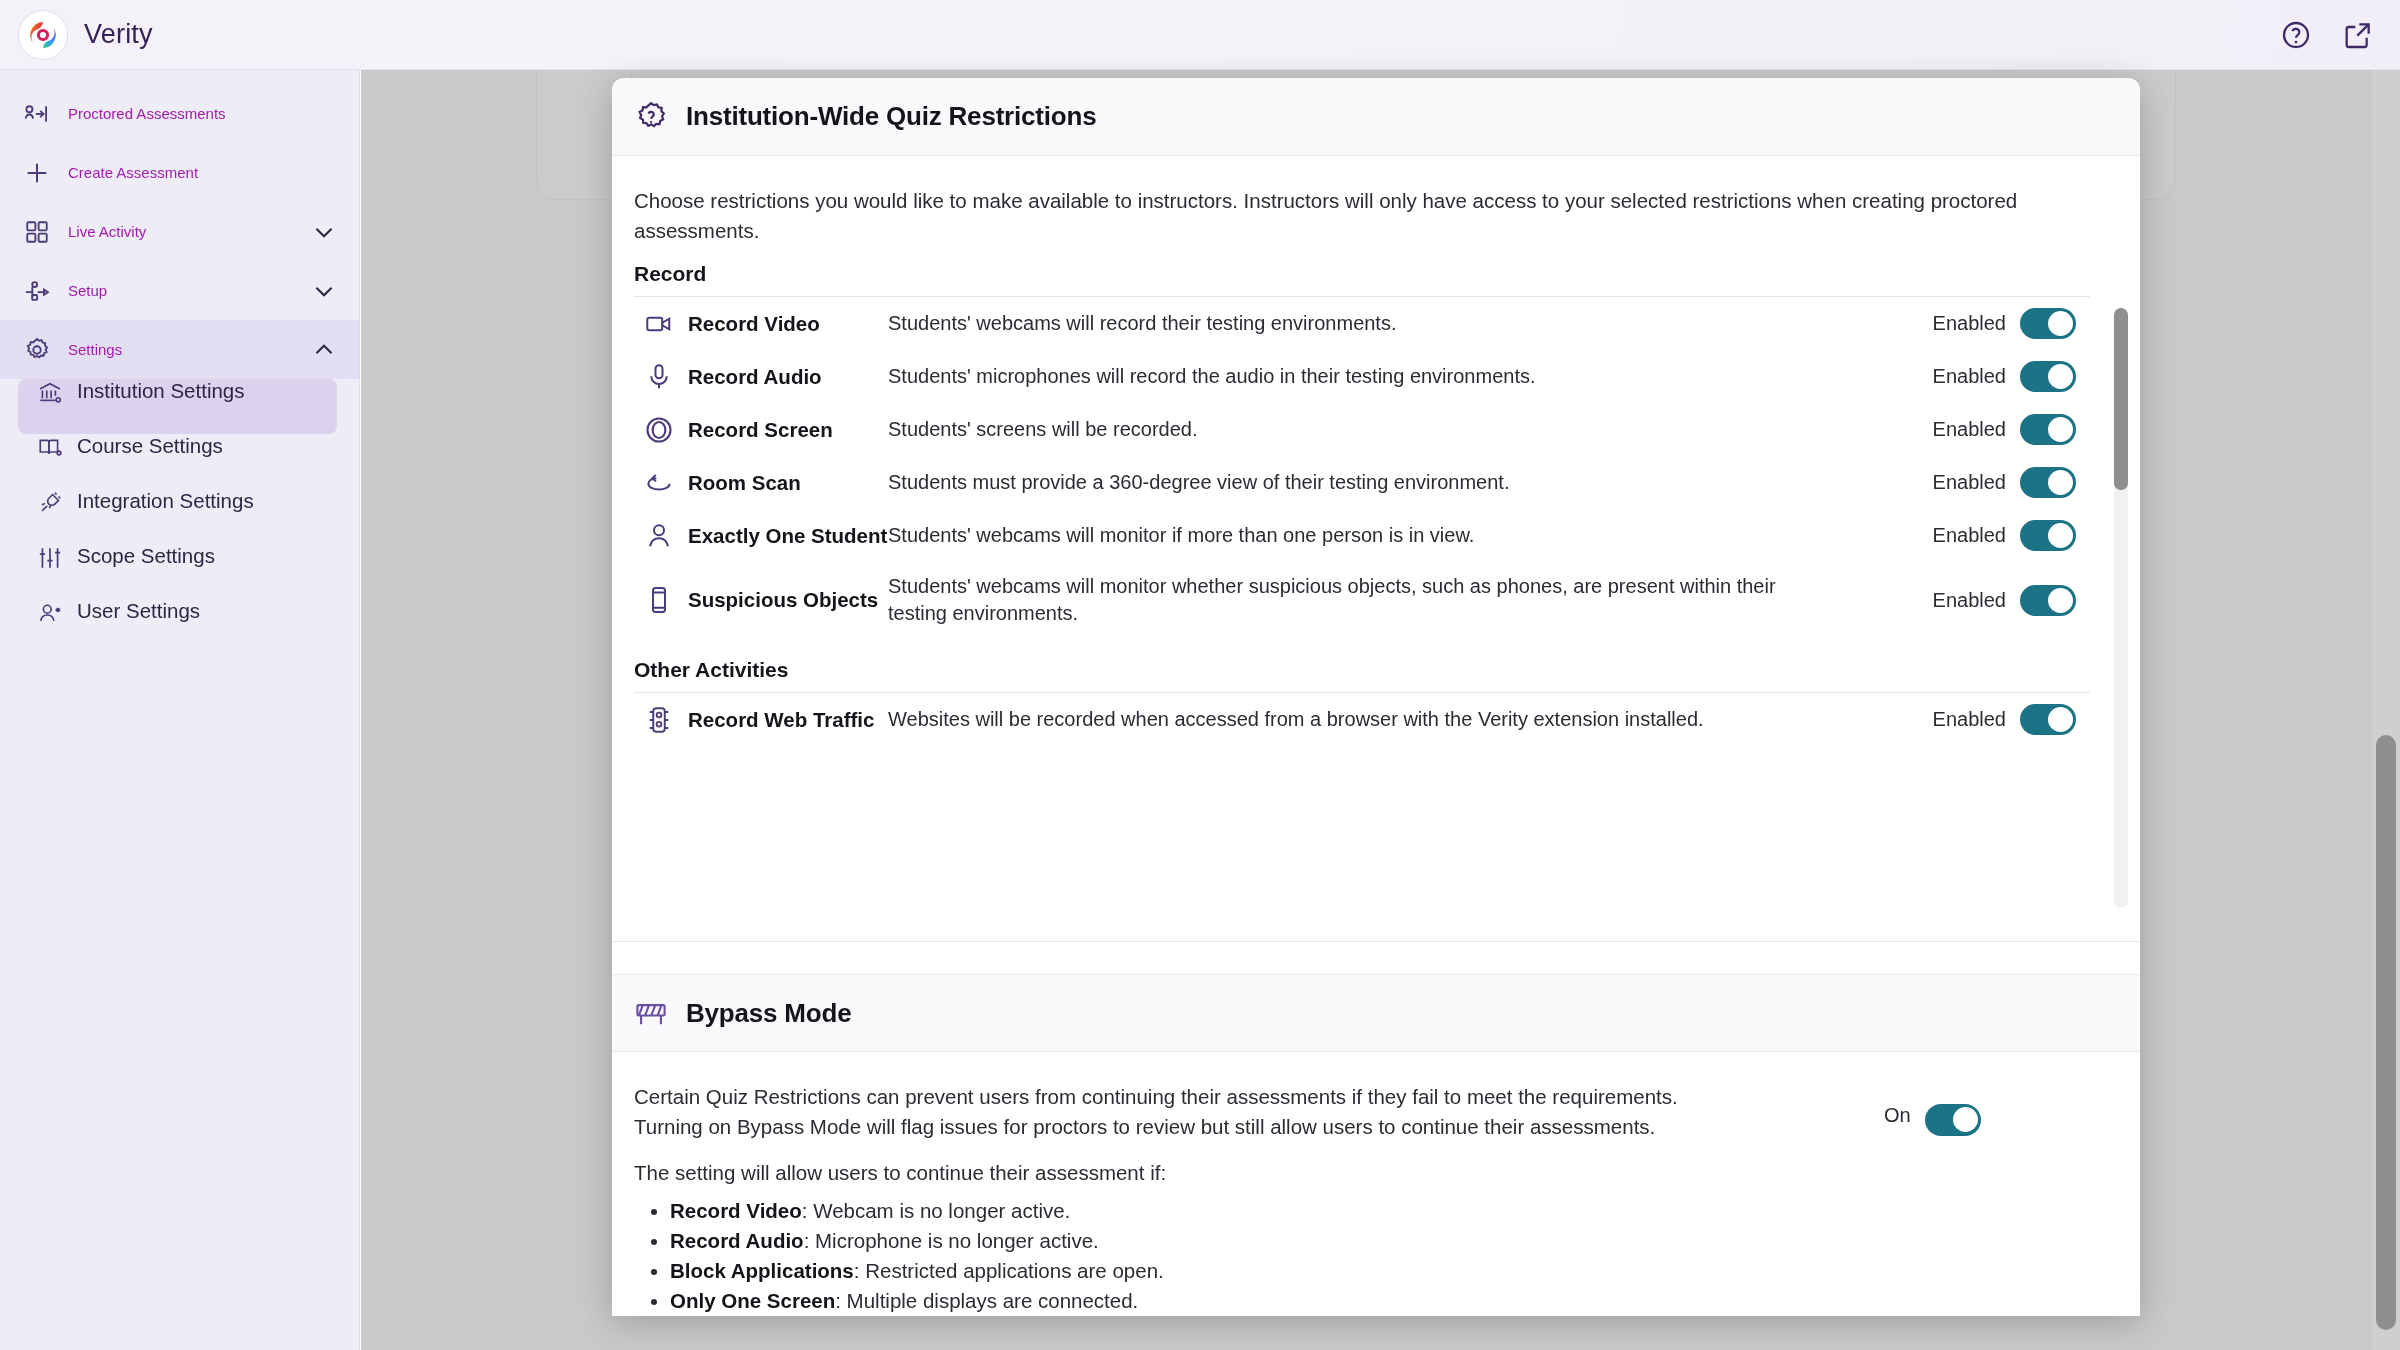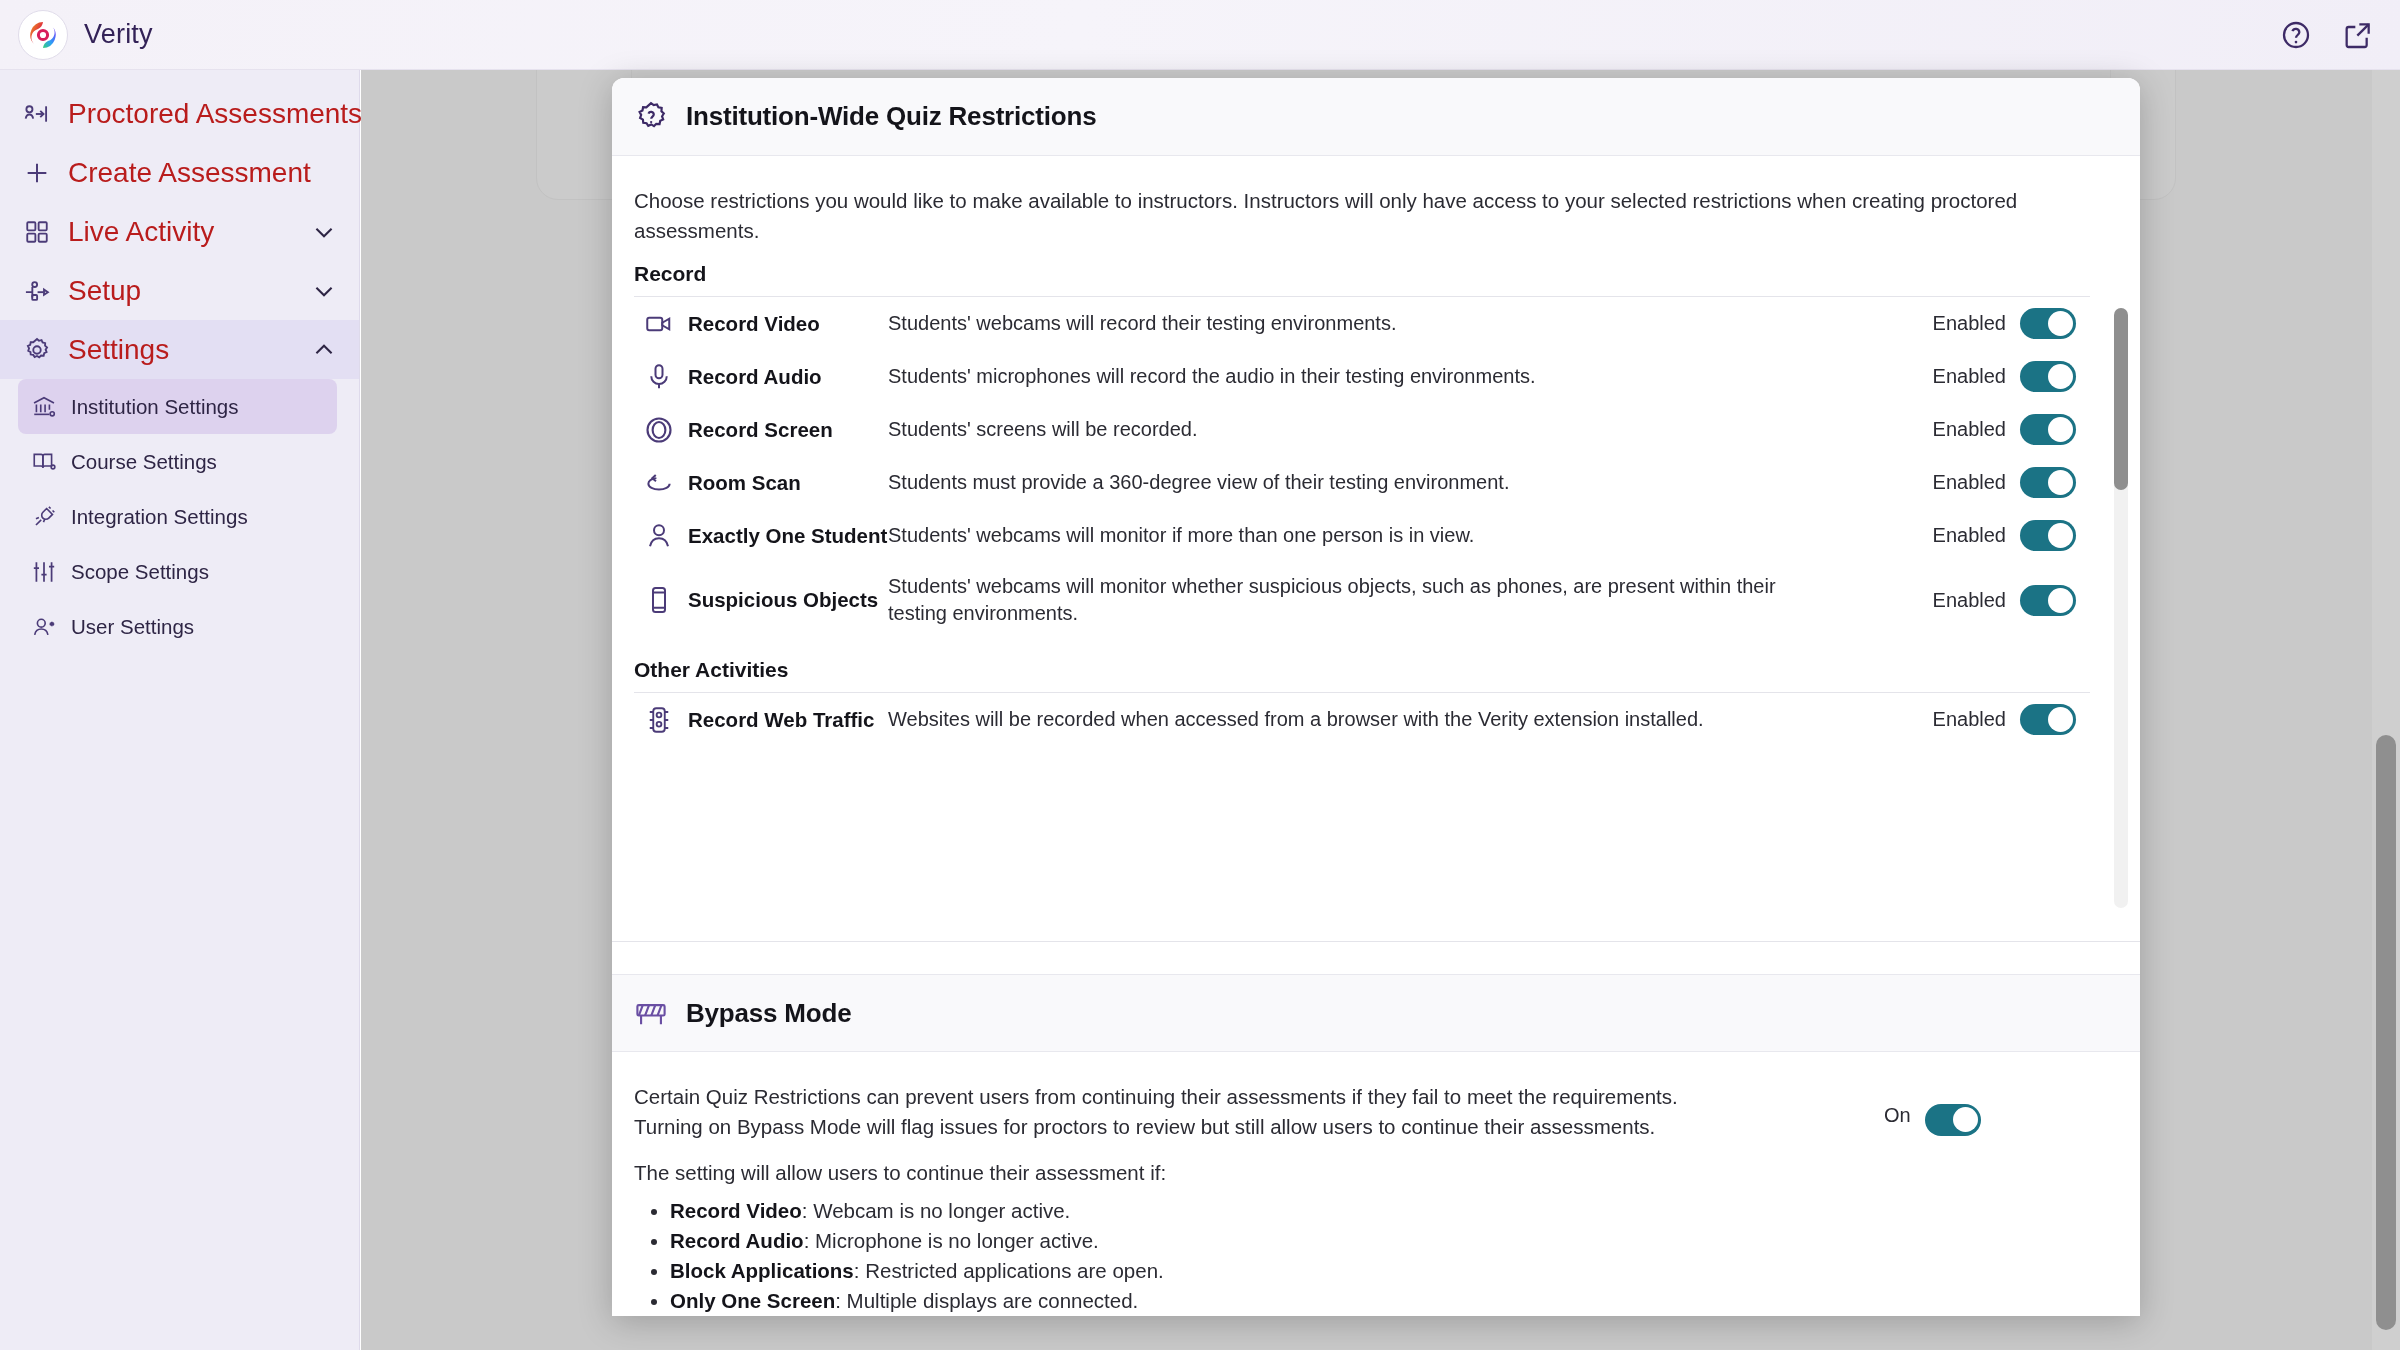--- a/index.html
+++ b/index.html
@@ -36,26 +36,26 @@
     border-right: 1px solid #dedaeb;
     padding-top: 14px;
     z-index: 20;
   }
   .nav-item {
     display: flex; align-items: center; gap: 16px;
     height: 59px; padding: 0 22px 0 22px;
     cursor: pointer; position: relative;
   }
   .nav-item .nav-ic { width: 30px; height: 30px; flex: 0 0 30px; display:flex; align-items:center; justify-content:center;}
-  .nav-item .nav-label { font-size: 28px; color: #b91c1c; white-space: nowrap; }
+  .nav-item .nav-label { font-size: 15px; color: #a21caf; white-space: nowrap; }
   .nav-item .chev { margin-left: auto; width: 26px; height: 26px; }
   .nav-item.active-parent { background: #e3dff3; }
   .nav-sub {
-    display: flex; align-items: center; gap: 14px;
-    height: 55px; margin: 0 22px 0 18px; padding-left: 12px;
+    display: flex; align-items: flex-start; gap: 14px;
+    height: 55px; margin: 0 22px 0 18px; padding-left: 18px;
     border-radius: 8px; cursor: pointer;
   }
   .nav-sub .nav-ic { width: 27px; height: 27px; flex: 0 0 27px; display:flex; align-items:center; justify-content:center;}
   .nav-sub .nav-label { font-size: 20.5px; color: #2e2545; }
   .nav-sub.selected { background: #ddd2ee; }
 
   
   .content-area {
     position: absolute; top: 70px; left: 361px; width: 2039px; height: 1280px;
     background: #c9c9c9;

